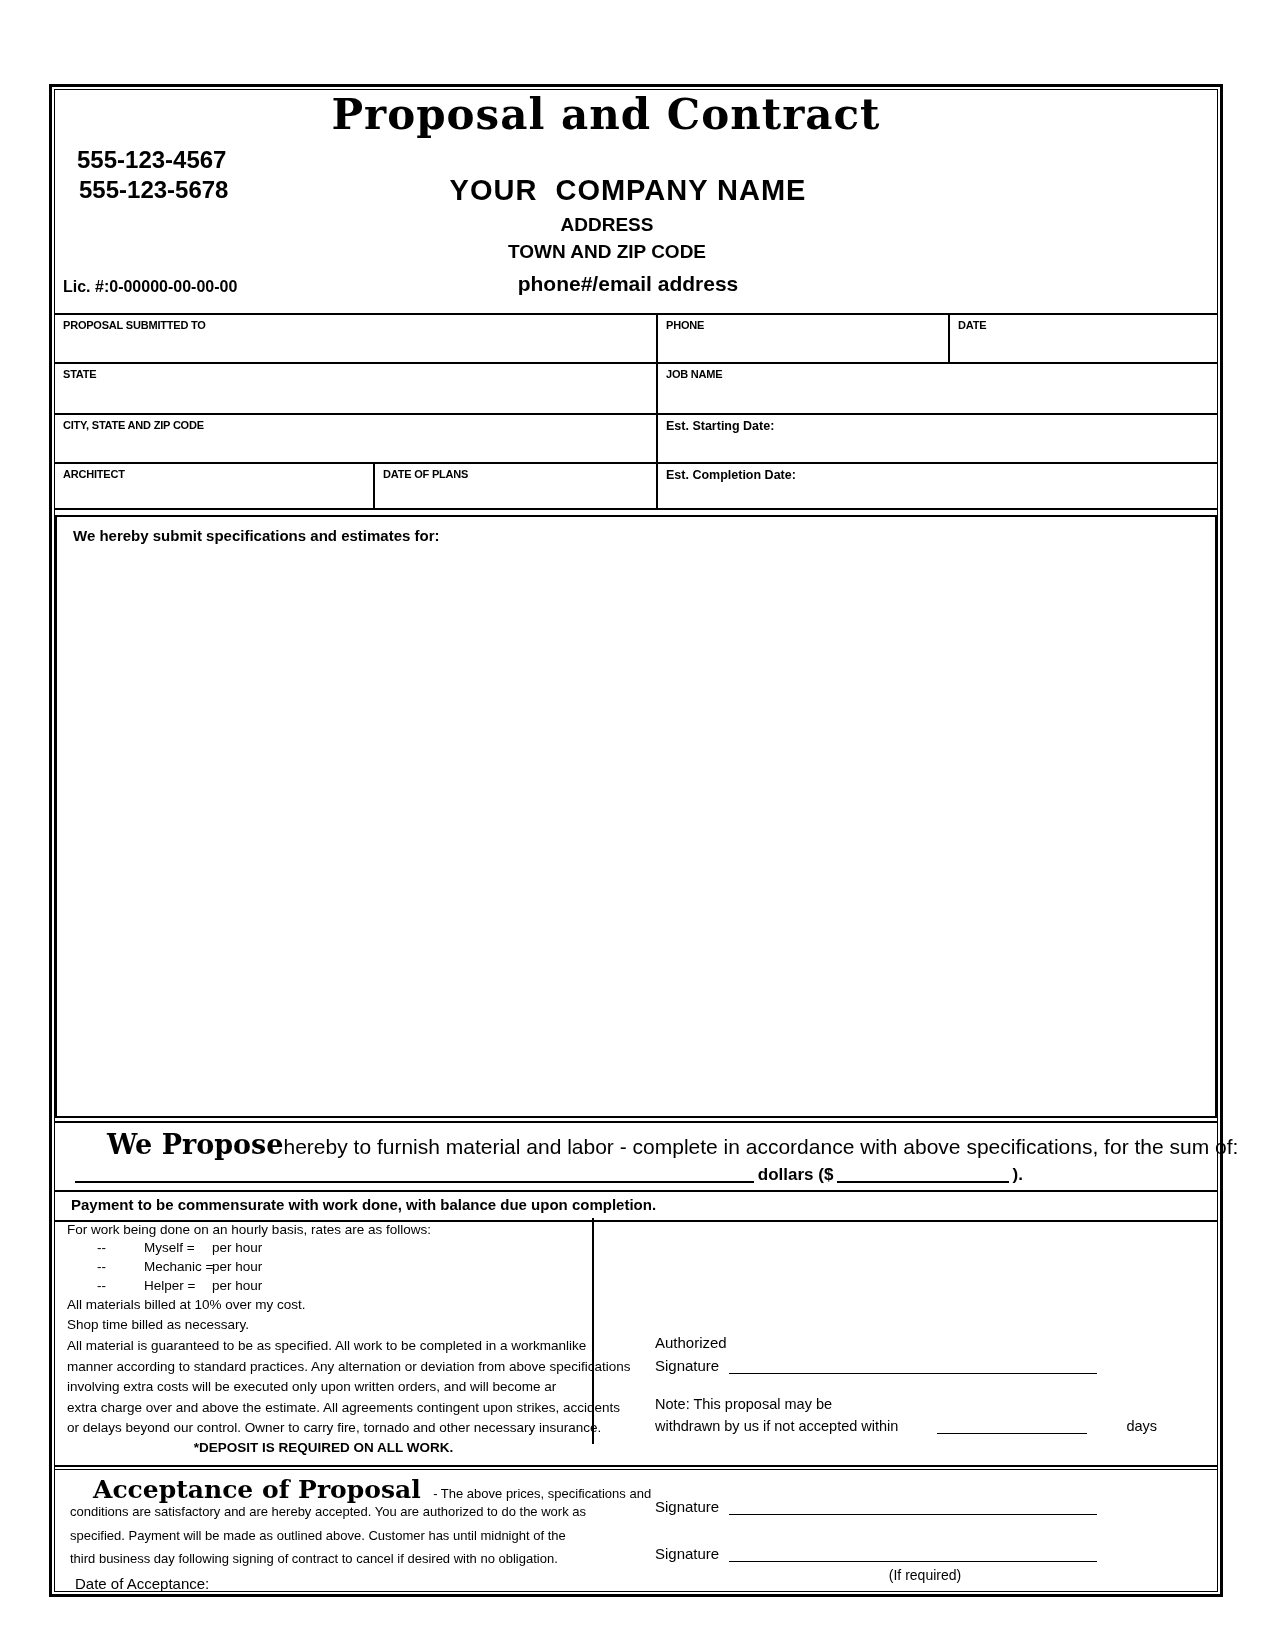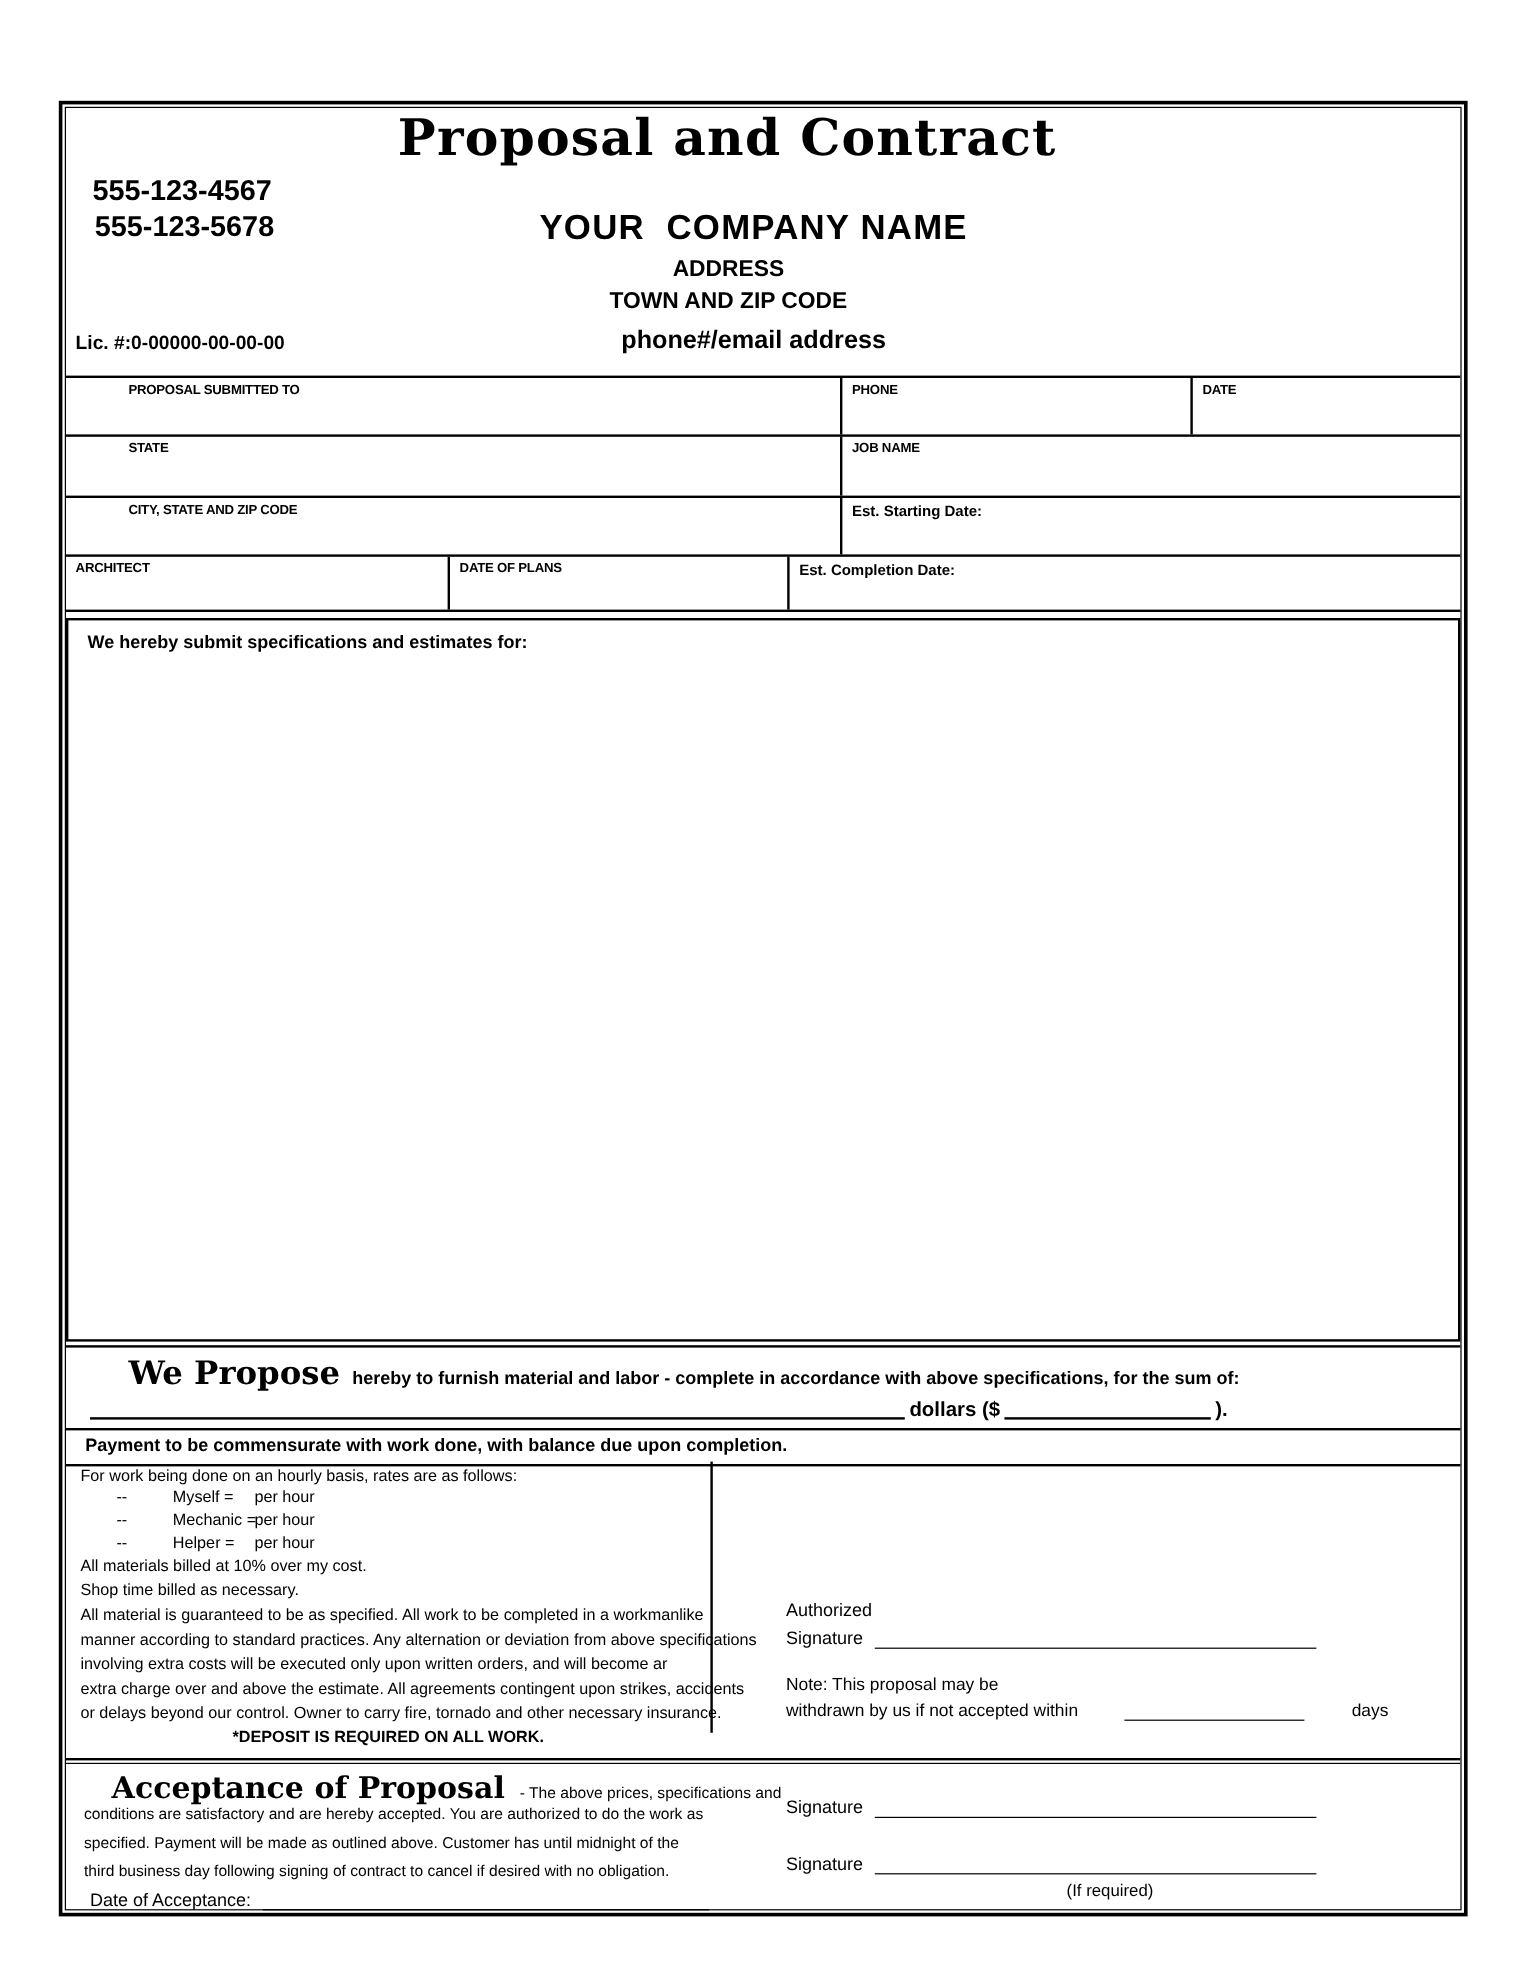--- a/index.html
+++ b/index.html
@@ -24,32 +24,32 @@
   .contact{top:182px;font-size:21px;font-weight:bold;transform:translateX(-8px);}
 
   
   .info-table{top:223px;left:0;width:100%;border-top:2px solid #000;}
   .trow{display:flex;box-sizing:border-box;border-bottom:2px solid #000;width:100%;}
   .r1{height:49px;} .r2{height:51px;} .r3{height:49px;} .r4{height:46px;}
   .cell{box-sizing:border-box;padding:4px 0 0 8px;font-size:11px;font-weight:bold;
         letter-spacing:-0.2px;border-left:2px solid #000;}
   .cell:first-child{border-left:none;}
   .est{font-size:12.5px;letter-spacing:0;}
-  .w-main{width:601px;margin-left:44px;} .w-phone{width:292px;} .w-rest{flex:1;}
+  .w-main{width:601px;} .w-phone{width:292px;} .w-rest{flex:1;}
   .w-arch{width:318px;} .w-plans{width:283px;}
 
   
   .specs-box{top:425px;left:0;width:100%;height:603px;border:2px solid #000;box-sizing:border-box;}
   .specs-label{position:absolute;left:16px;top:10px;font-size:15px;font-weight:bold;}
 
   
   .propose{top:1031px;left:0;width:100%;height:69px;border-top:2px solid #000;box-sizing:border-box;}
   .propose-line1{position:absolute;left:52px;top:6px;white-space:nowrap;}
   .propose-line1 .gothic{font-size:27px;}
-  .propose-line1 .rest{font-size:15px;font-weight:bold;margin-left:10px;}
+  .propose-line1 .rest{font-size:21px;font-weight:normal;}
   .dollar-row{position:absolute;left:20px;top:42px;width:952px;display:flex;align-items:flex-start;
               font-size:17px;font-weight:bold;white-space:nowrap;}
   .uline{display:inline-block;border-bottom:2px solid #000;height:16px;}
   .dl1{width:682px;} .dl2{width:172px;}
   .dollar-row .lbl{margin:0 4px;}
 
   
   .payment{top:1100px;left:0;width:100%;height:32px;border-top:2px solid #000;border-bottom:2px solid #000;
            box-sizing:border-box;}
   .payment-text{position:absolute;left:16px;top:4px;font-size:15px;font-weight:bold;}

